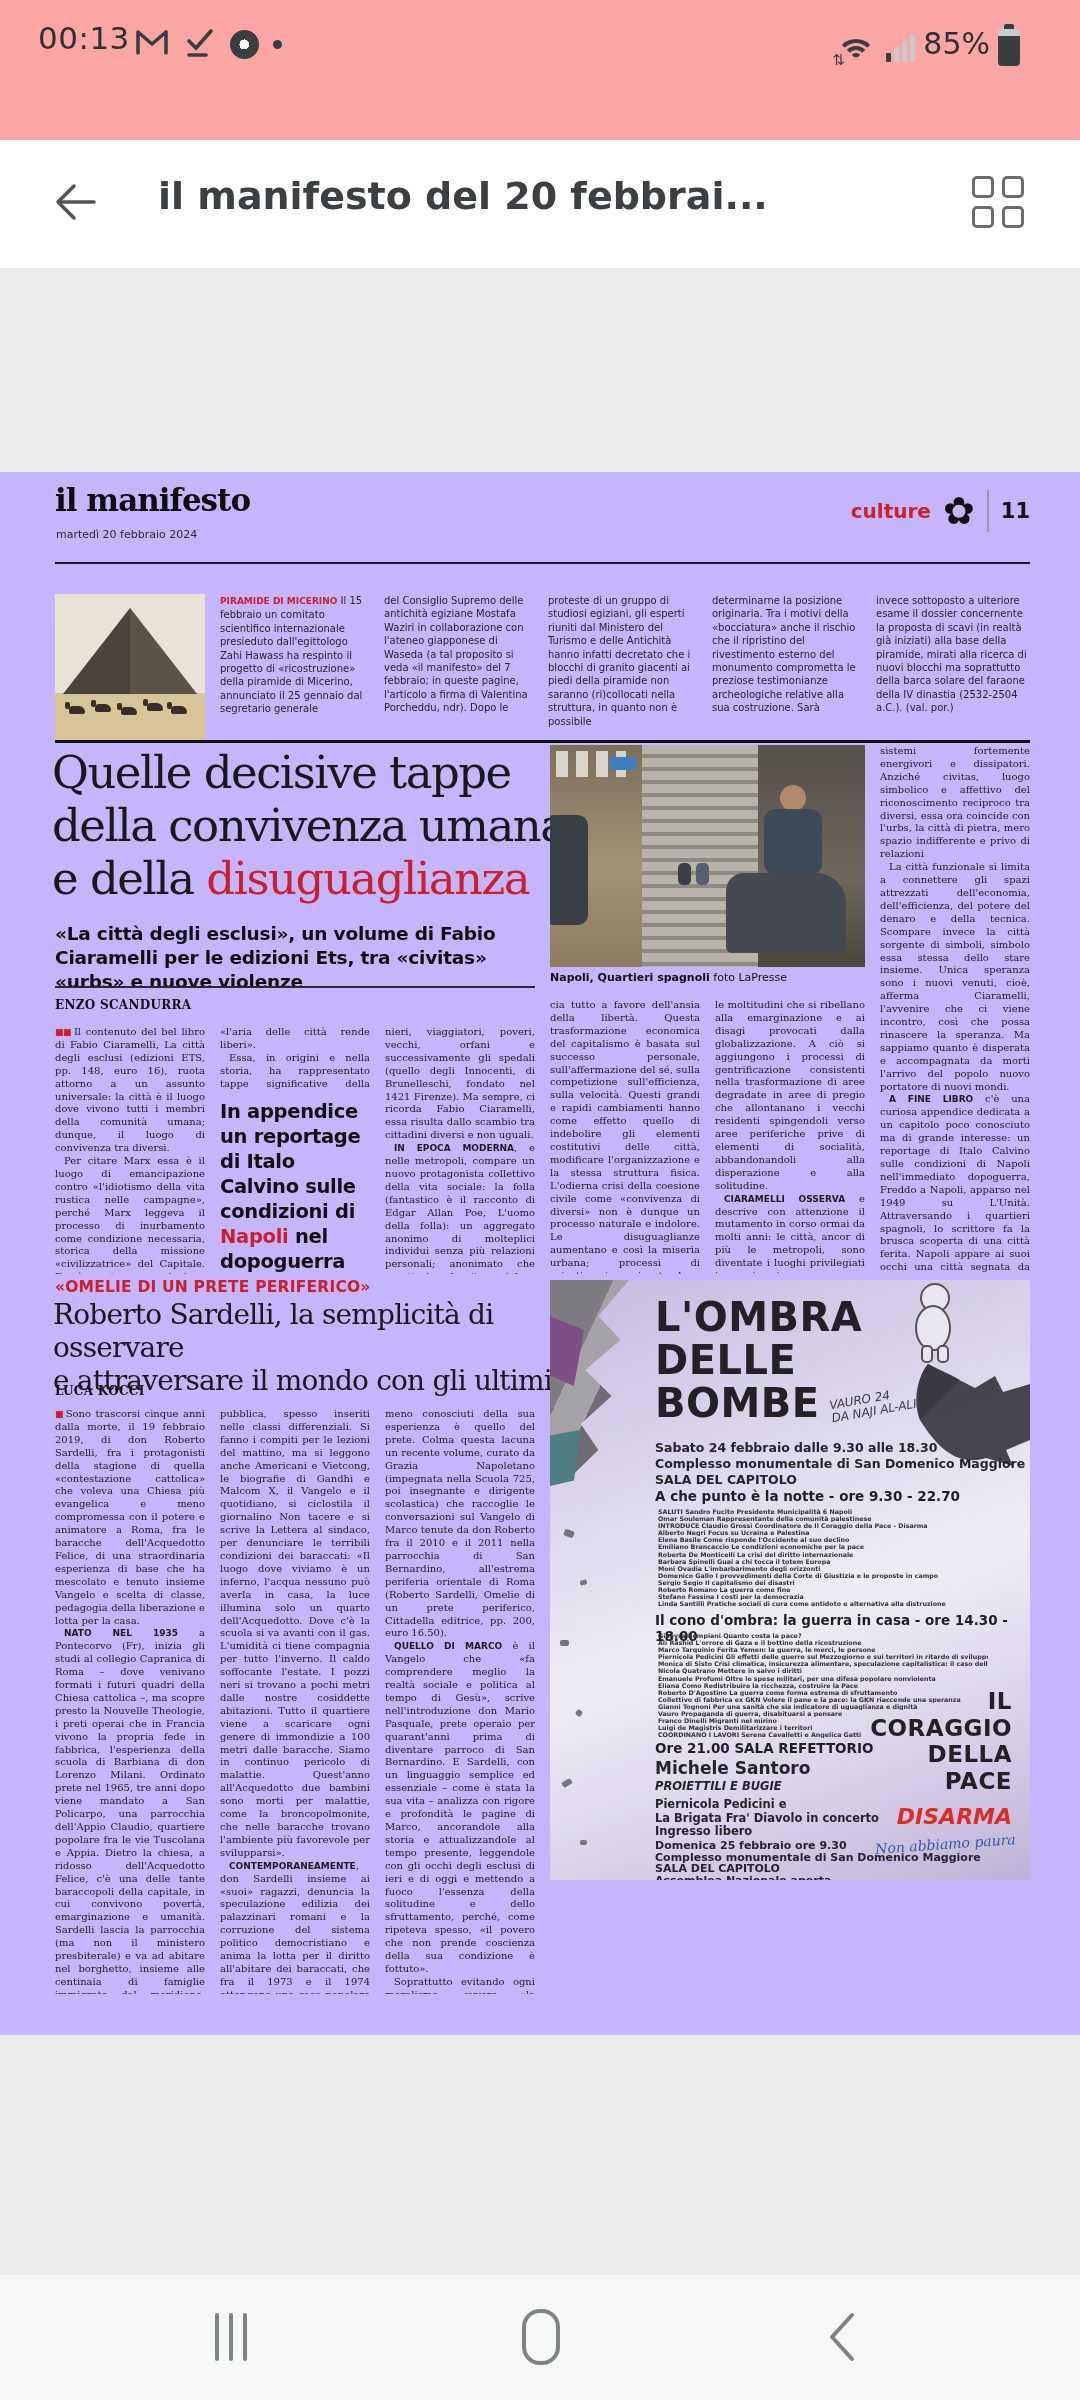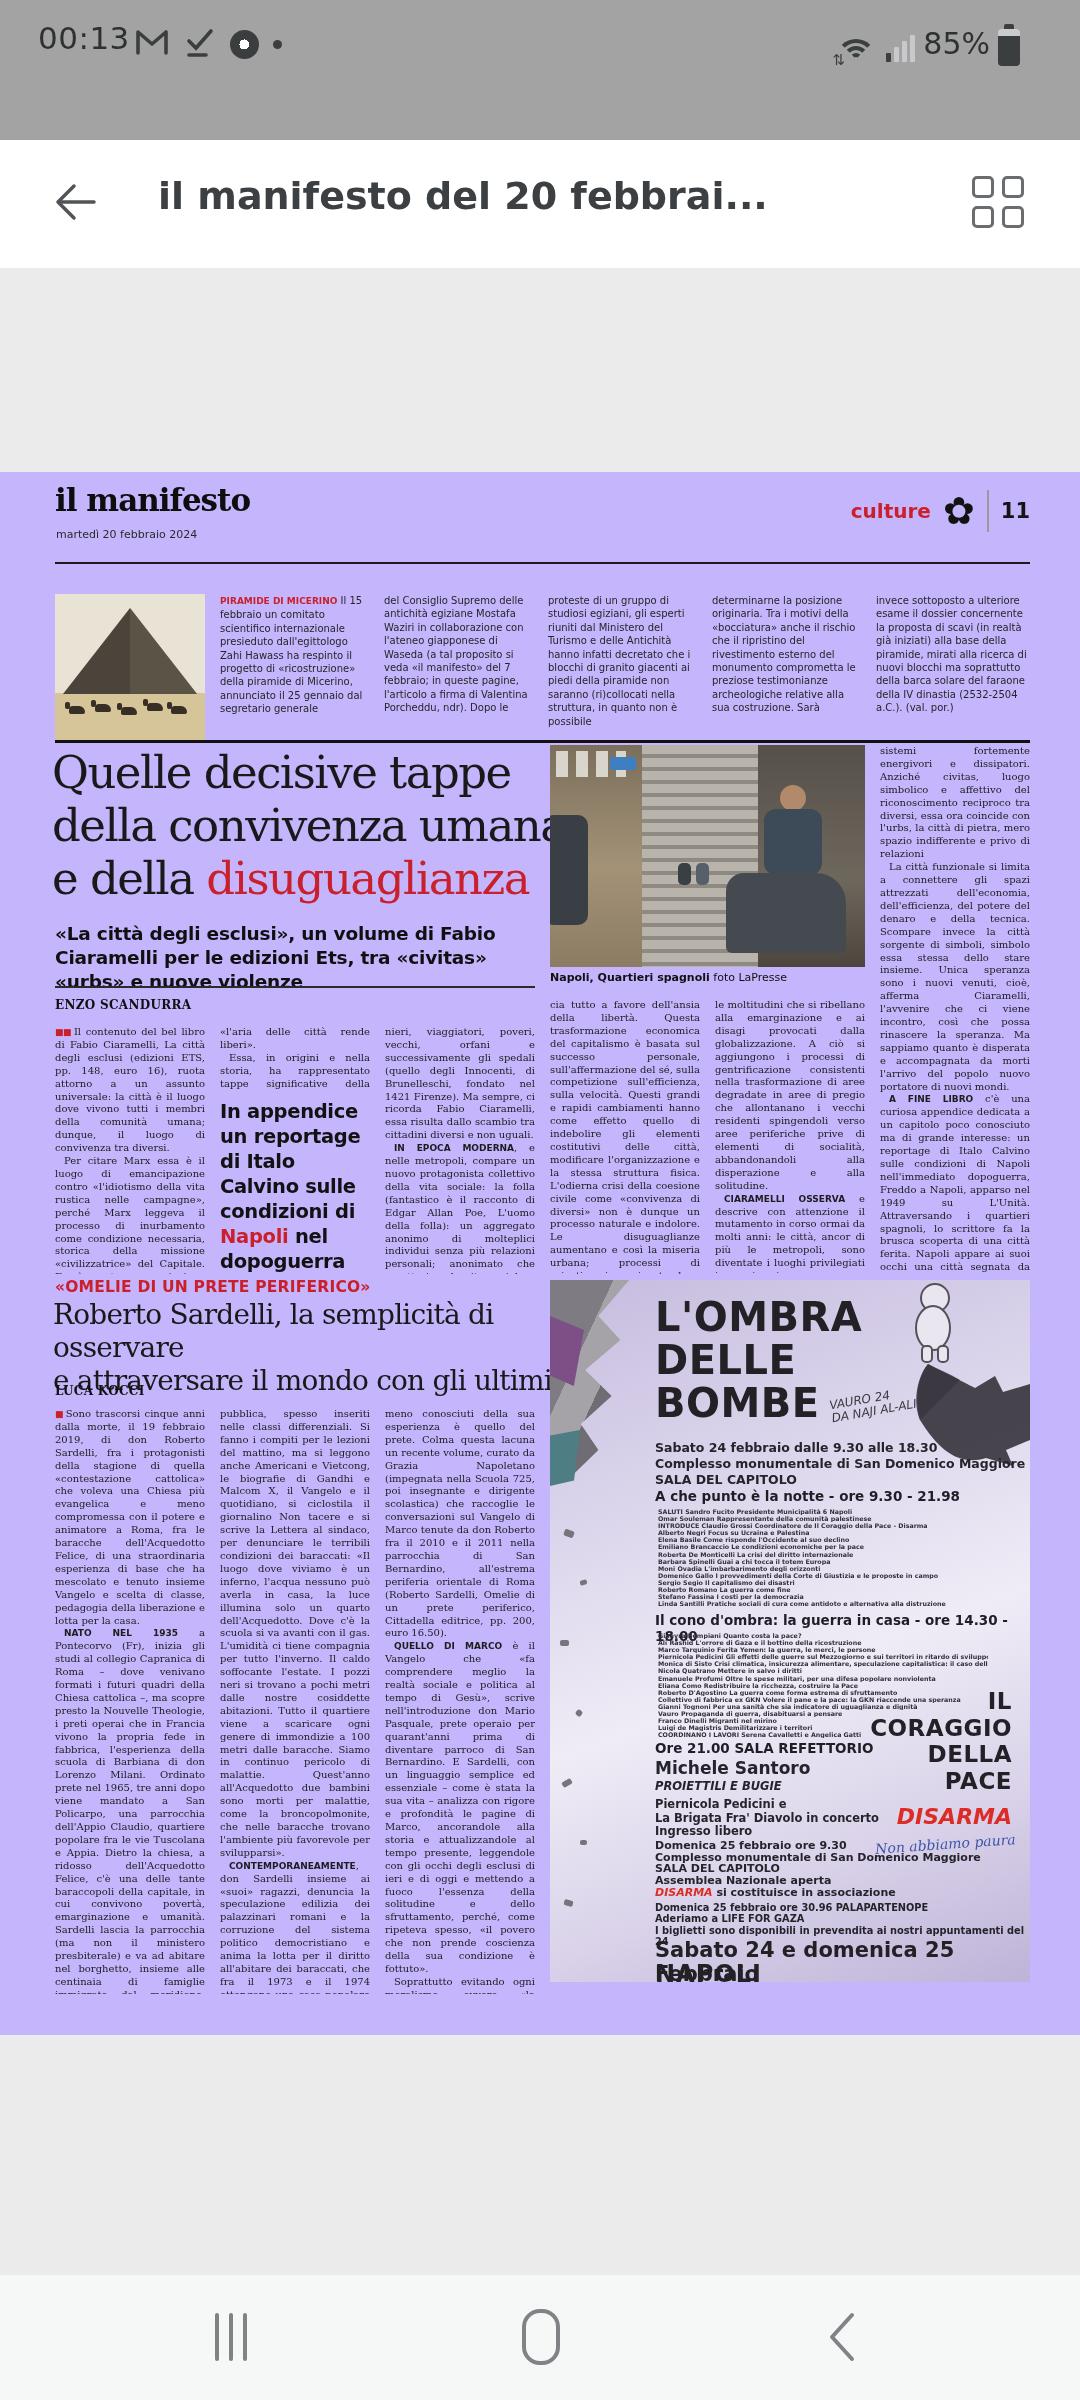--- a/index.html
+++ b/index.html
@@ -1,21 +1,21 @@
 <!DOCTYPE html>
 <html><head>
 <meta charset="utf-8">
 <style>
   * { margin:0; padding:0; box-sizing:border-box; }
   html,body { background:#000; }
   .screen { position:relative; width:1080px; height:2400px; background:#fff; overflow:hidden;
             font-family:"DejaVu Sans", sans-serif; }
 
   
-  .statusbar { position:absolute; top:0; left:0; width:1080px; height:140px; background:#a3a3a3; }
+  .statusbar { position:absolute; top:0; left:0; width:1080px; height:140px; background:#fca5a5; }
   .sb-time { position:absolute; left:38px; top:20px; font-size:31px; color:#2e3132; letter-spacing:0.5px; }
   .sb-icons-l { position:absolute; left:134px; top:24px; display:flex; align-items:center; gap:14px; height:40px; }
   .sb-icons-r { position:absolute; right:60px; top:18px; display:flex; align-items:flex-end; gap:8px; height:48px; }
   .sb-pct { font-size:30px; color:#2e3132; line-height:44px; }
   .batt { position:relative; width:22px; height:42px; }
   .batt .tip { position:absolute; top:0; left:6px; width:10px; height:5px; background:#3b3e3f; border-radius:2px 2px 0 0; }
   .batt .body { position:absolute; top:5px; left:0; width:22px; height:37px; border-radius:4px;
                 background:linear-gradient(to top,#3b3e3f 82%, #c9cccd 82%); }
   .sigbars { display:flex; align-items:flex-end; gap:3px; height:30px; margin-bottom:4px;}
   .sigbars i { display:block; width:5px; border-radius:1px; }
@@ -115,21 +115,21 @@
   
   .kicker2 { position:absolute; left:55px; top:806px; font-weight:700; font-size:15.5px; color:#c9202b; letter-spacing:0.2px;}
   .headline2 { position:absolute; left:53px; top:826px; width:500px; font-family:"DejaVu Serif",serif;
                font-size:28px; line-height:33px; letter-spacing:-0.8px; color:#191919; }
   .by-2 { position:absolute; left:55px; top:912px; }
   .c2-1 { left:55px;  top:936px; height:586px; }
   .c2-2 { left:220px; top:936px; height:586px; }
   .c2-3 { left:385px; top:936px; height:586px; }
 
   
-  .poster { position:absolute; left:550px; top:808px; width:480px; height:702px; overflow:hidden;
+  .poster { position:absolute; left:550px; top:808px; width:480px; height:600px; overflow:hidden;
             background:linear-gradient(160deg,#c6bcdf 0%, #dcd6ec 30%, #efecf6 55%, #d9d2e9 78%, #beb3d8 100%); }
   .rubble { position:absolute; left:0; top:0; width:100px; height:230px; }
   .rubble i { position:absolute; background:#8d8a90; }
   .rubble .p1 { left:0; top:0; width:88px; height:200px;
                 background:linear-gradient(115deg,#7e7b82 0 35%, #a5a2a8 35% 55%, #6f6c73 55% 75%, transparent 75%);
                 clip-path:polygon(0 0, 90% 0, 55% 18%, 80% 30%, 40% 45%, 70% 58%, 35% 72%, 55% 85%, 20% 100%, 0 100%); }
   .rubble .p2 { left:0; top:36px; width:34px; height:70px; background:#7d4f86; clip-path:polygon(0 0,100% 20%,70% 100%,0 85%); }
   .rubble .p3 { left:0; top:150px; width:30px; height:56px; background:#4f7d84; clip-path:polygon(0 10%,100% 0,80% 90%,0 100%); }
   .debris i { position:absolute; background:#77747c; border-radius:2px; }
   .poster-title { position:absolute; left:105px; top:16px; font-weight:700; font-size:40px; line-height:43px;
@@ -376,21 +376,21 @@
       </svg>
       <div class="vauro-sig">
         <span>VAURO 24</span><br>
         <span>DA NAJI AL-ALI</span>
       </div>
       <div class="p-intro">
           <div class="ln">Sabato 24 febbraio dalle 9.30 alle 18.30</div>
           <div class="ln">Complesso monumentale di San Domenico Maggiore</div>
           <div class="ln">SALA DEL CAPITOLO</div>
         </div>
-      <div class="p-sess-t st-1">A che punto è la notte - ore 9.30 - 21.98</div>
+      <div class="p-sess-t st-1">A che punto è la notte - ore 9.30 - 22.70</div>
       <div class="s-lines sl-1">
           <div class="ln">SALUTI   Sandro Fucito  Presidente Municipalità 6 Napoli</div>
           <div class="ln">Omar Souleman  Rappresentante della comunità palestinese</div>
           <div class="ln">INTRODUCE   Claudio Grossi  Coordinatore de Il Coraggio della Pace - Disarma</div>
           <div class="ln">Alberto Negri  Focus su Ucraina e Palestina</div>
           <div class="ln">Elena Basile  Come risponde l'Occidente al suo declino</div>
           <div class="ln">Emiliano Brancaccio  Le condizioni economiche per la pace</div>
           <div class="ln">Roberta De Monticelli  La crisi del diritto internazionale</div>
           <div class="ln">Barbara Spinelli  Guai a chi tocca il totem Europa</div>
           <div class="ln">Moni Ovadia  L'imbarbarimento degli orizzonti</div>

